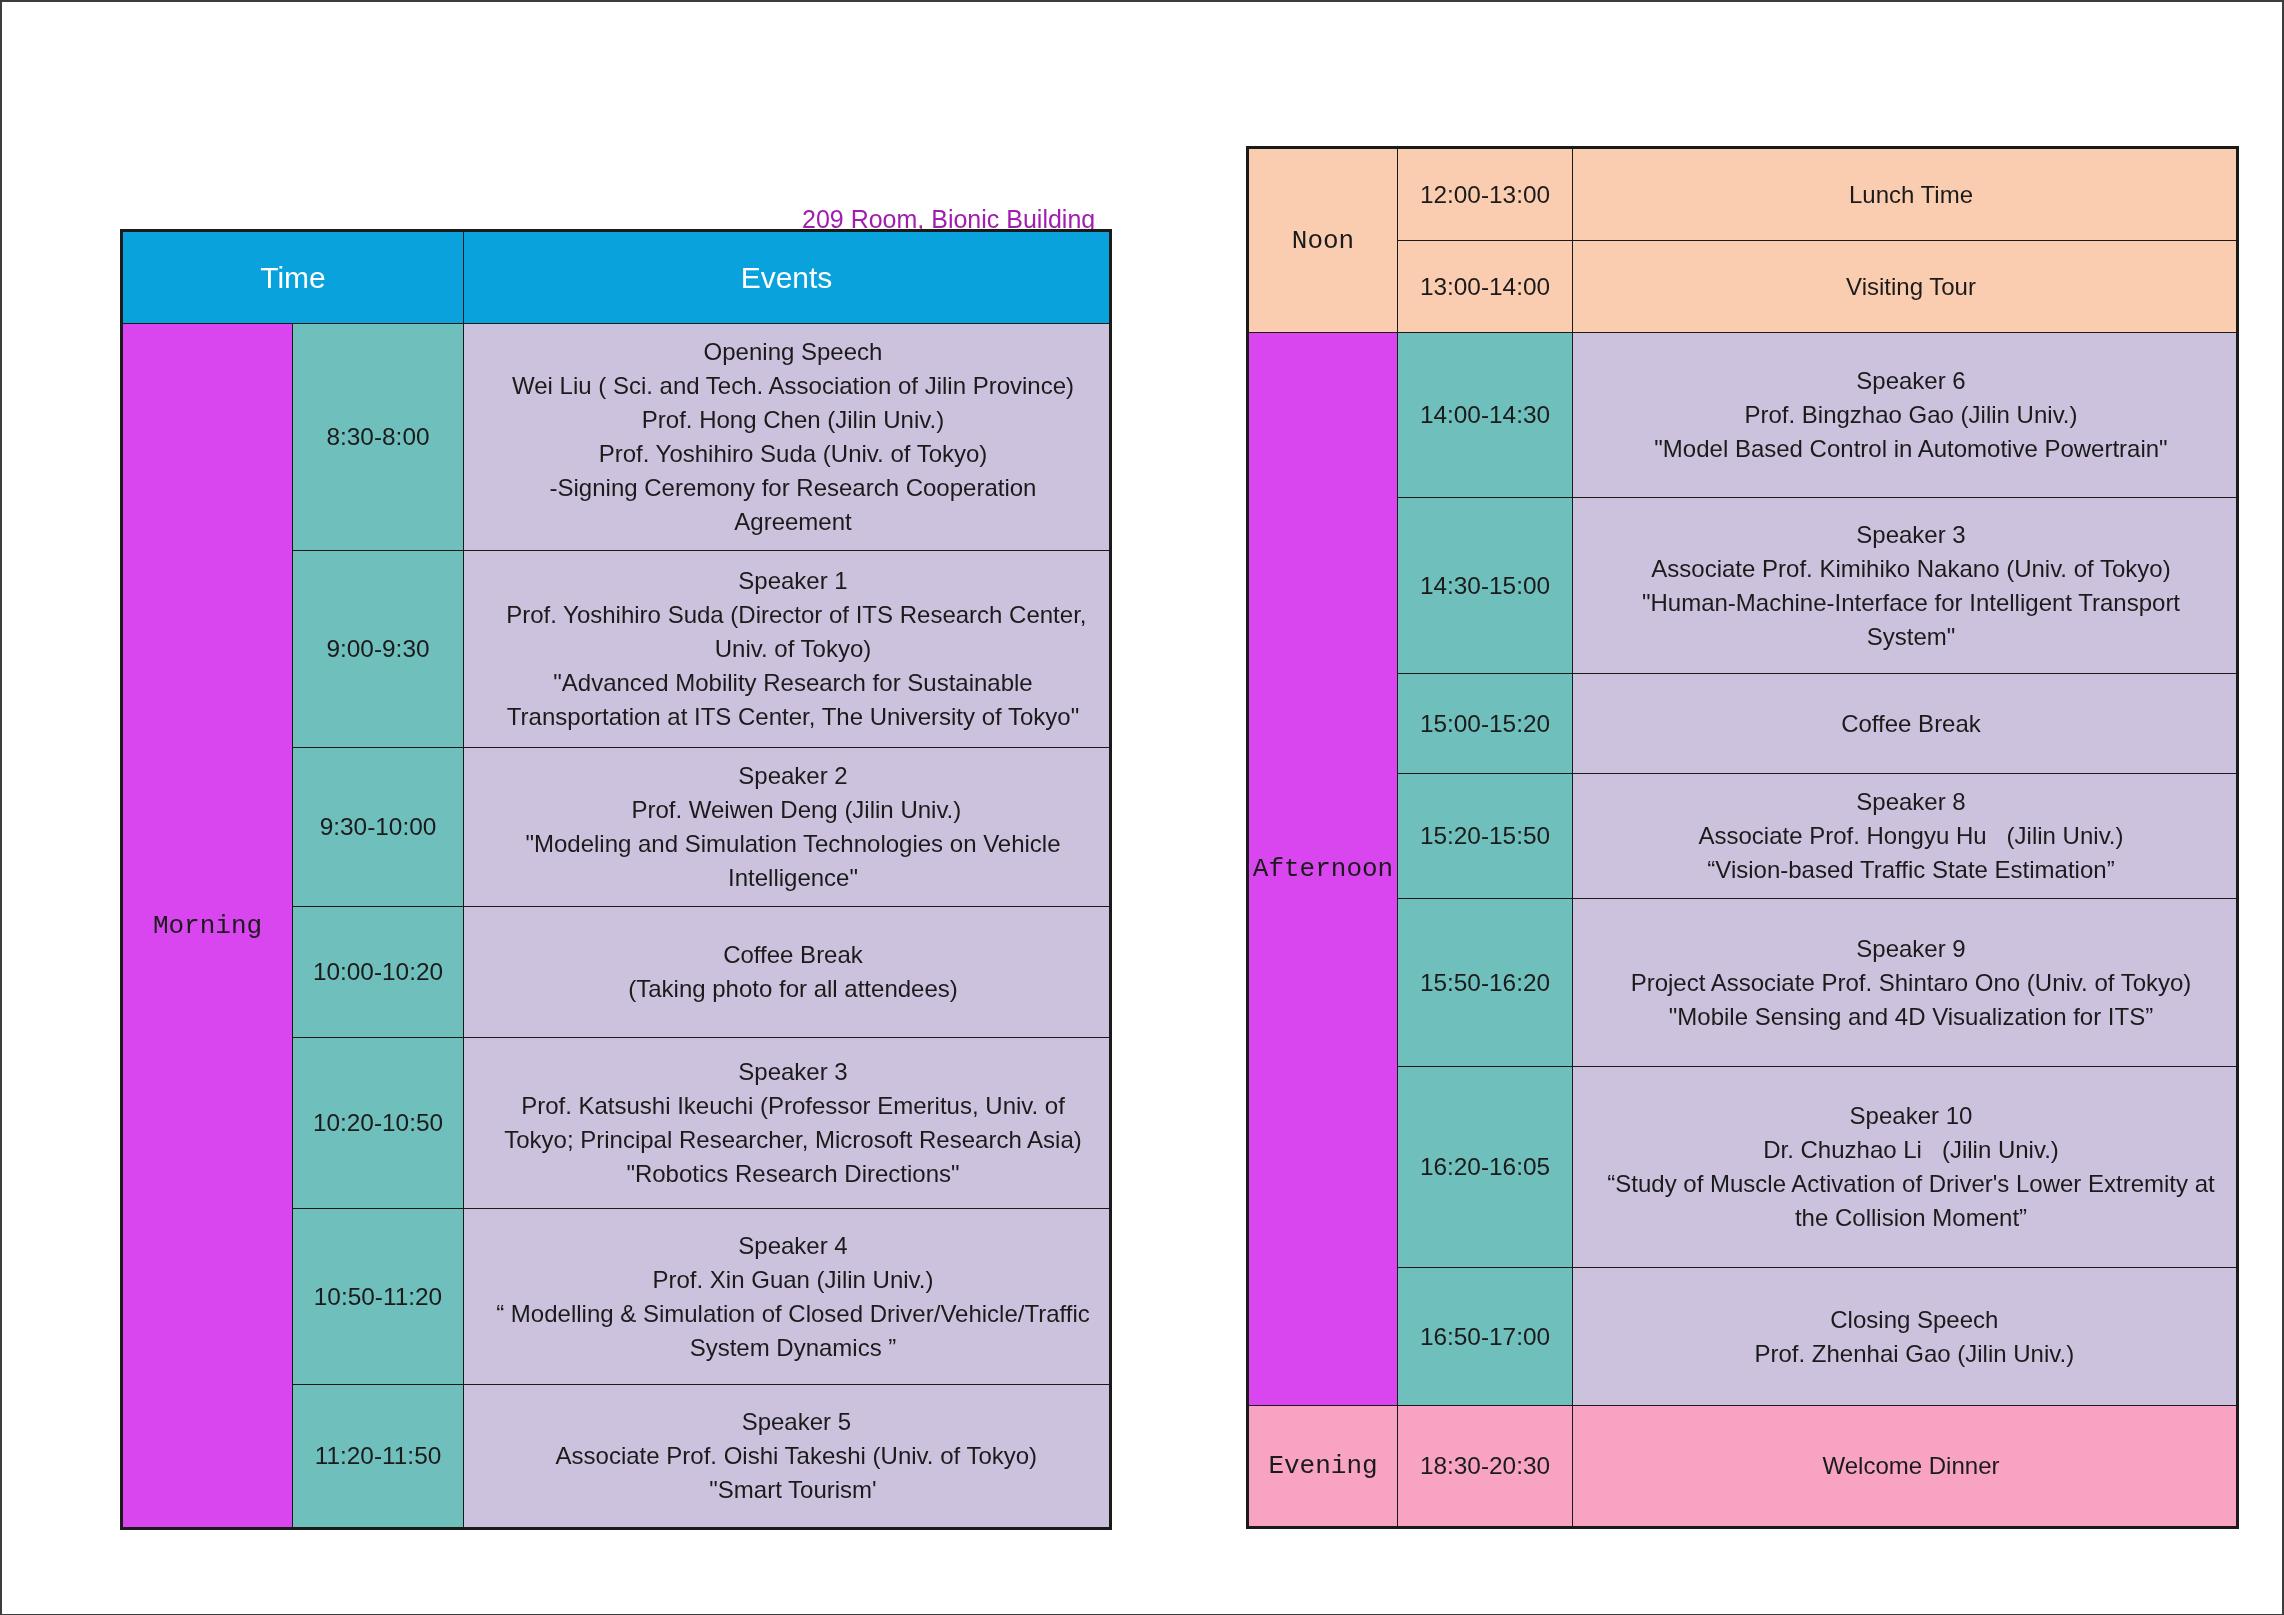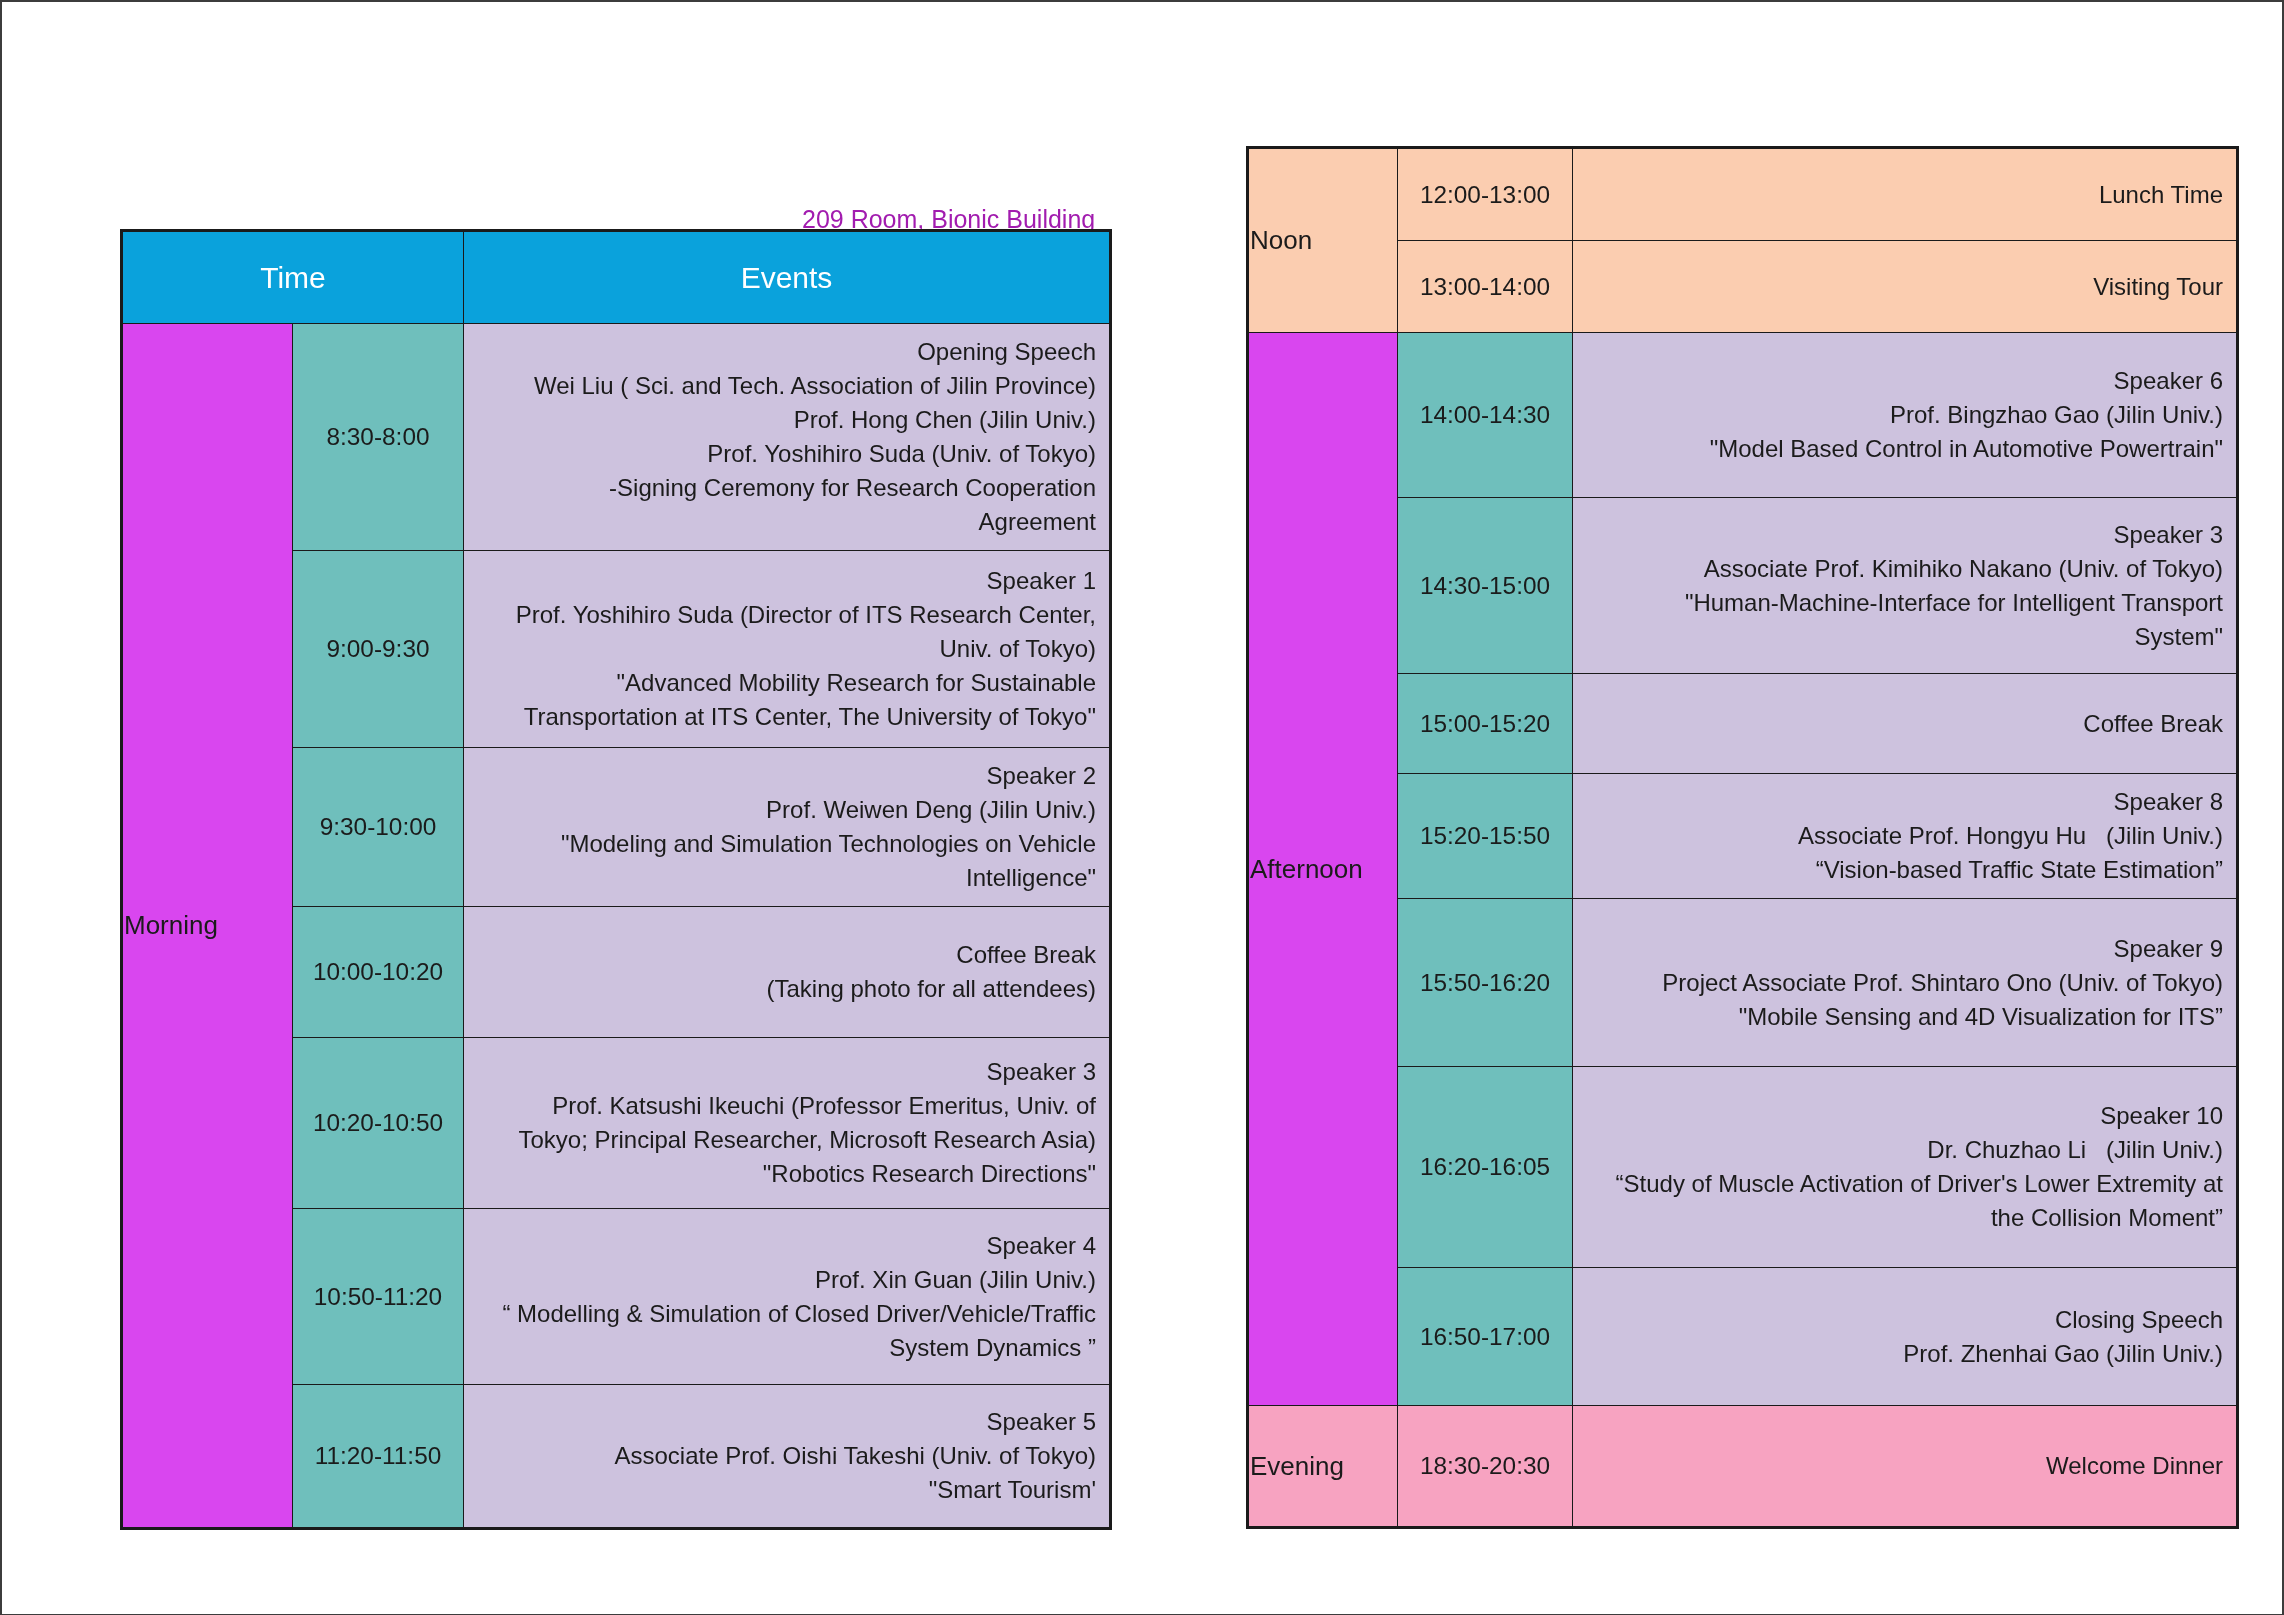--- a/index.html
+++ b/index.html
@@ -45,29 +45,30 @@
   table.schedule { border: 3.7px solid #1a1a1a; }
   table.left  { left: 118px; top: 227px; width: 991px; }
   table.right { left: 1244px; top: 144px; width: 992px; }
   th.hdr {
     background: #0aa2dc;
     color: #ffffff;
     font-weight: 400;
     font-size: 30px;
   }
   td.label {
-    text-align: left;
+    text-align: center;
     font-size: 26px;
+    font-family: Liberation Mono, monospace;
   }
   td.time {
     text-align: center;
     font-size: 24.4px;
   }
   td.event {
-    text-align: right;
+    text-align: center;
     padding: 11px 13px 11px 26px;
     white-space: pre-wrap;
     line-height: 34px;
     font-size: 24px;
   }
   .yellow { background: #d946ef; }
   .teal   { background: #6fbfbc; }
   .purple { background: #cdc2de; }
   .peach  { background: #fbcdb0; }
   .pink   { background: #f7a3c1; margin-top: 6px; }

